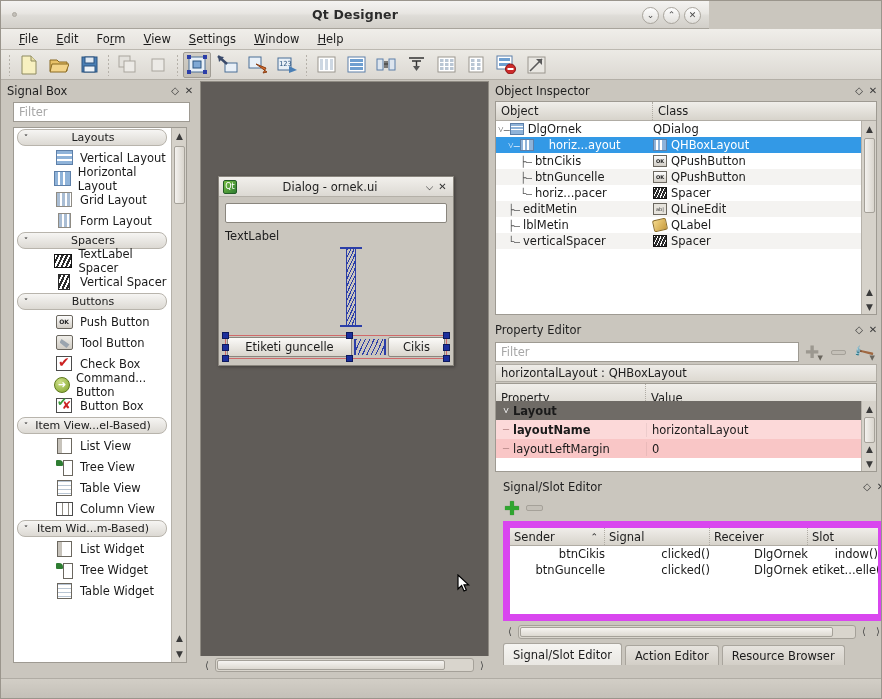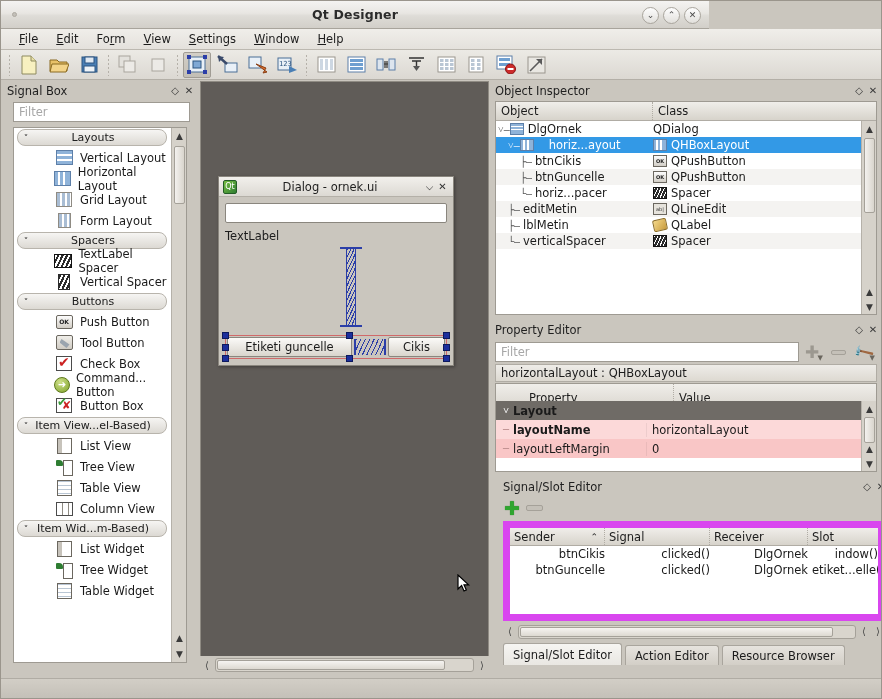--- a/index.html
+++ b/index.html
@@ -285,21 +285,21 @@
   .pe-plus { color:#9c9890; font-size:17px; font-weight:bold; line-height:1; }
   .pe-minus { display:block; width:15px; height:5px; background:#c4c0b8; border:1px solid #a5a199; border-radius:2px; }
   .pe-wrench { color:#8a867e; font-size:14px; transform: rotate(-35deg); }
   .pe-chev { position:absolute; right:2px; bottom:0px; font-size:7px; color:#6a665e; }
   .pe-objline { position:absolute; left:3px; right:3px; top:44px; height:18px;
     background: linear-gradient(to bottom,#eeece8,#ddd9d1); border:1px solid #b0aca4;
     display:flex; align-items:center; padding-left:5px; font-size:11.5px; color:#1c1c1c; }
   .pe-table { position:absolute; left:3px; right:3px; top:63px; bottom:3px;
     background:#fff; border:1px solid #9e9a92; overflow:hidden; }
   .pe-head { display:flex; height:28px; background: linear-gradient(to bottom,#f0eeea,#d7d3cb);
-    border-bottom:1px solid #b0aca4; font-size:11.5px; color:#1c1c1c;padding-left:28px; }
+    border-bottom:1px solid #b0aca4; font-size:11.5px; color:#1c1c1c; }
   .pe-head .col { display:flex; align-items:center; padding-left:5px; border-right: 1px dotted #b0aca4; }
   .pe-rows { position:absolute; left:0; right:15px; top:17px; bottom:0; overflow:hidden; }
   .pe-row { display:flex; height:19px; align-items:center; font-size:11.5px; }
   .pe-row.group { background:#6f6b66; color:#fff; font-weight:bold; }
   .pe-row.p1 { background:#fcd9d9; }
   .pe-row.p2 { background:#f9c6c6; }
   .pe-cell-name { width:150px; display:flex; align-items:center; padding-left:3px; color:#1a1a1a; white-space:nowrap; overflow:hidden; }
   .pe-cell-val { flex:1; padding-left:5px; color:#1a1a1a; white-space:nowrap; overflow:hidden;
     border-left: 1px solid rgba(0,0,0,0.06); }
   .pe-row.group .pe-cell-val { border-left: none; }

